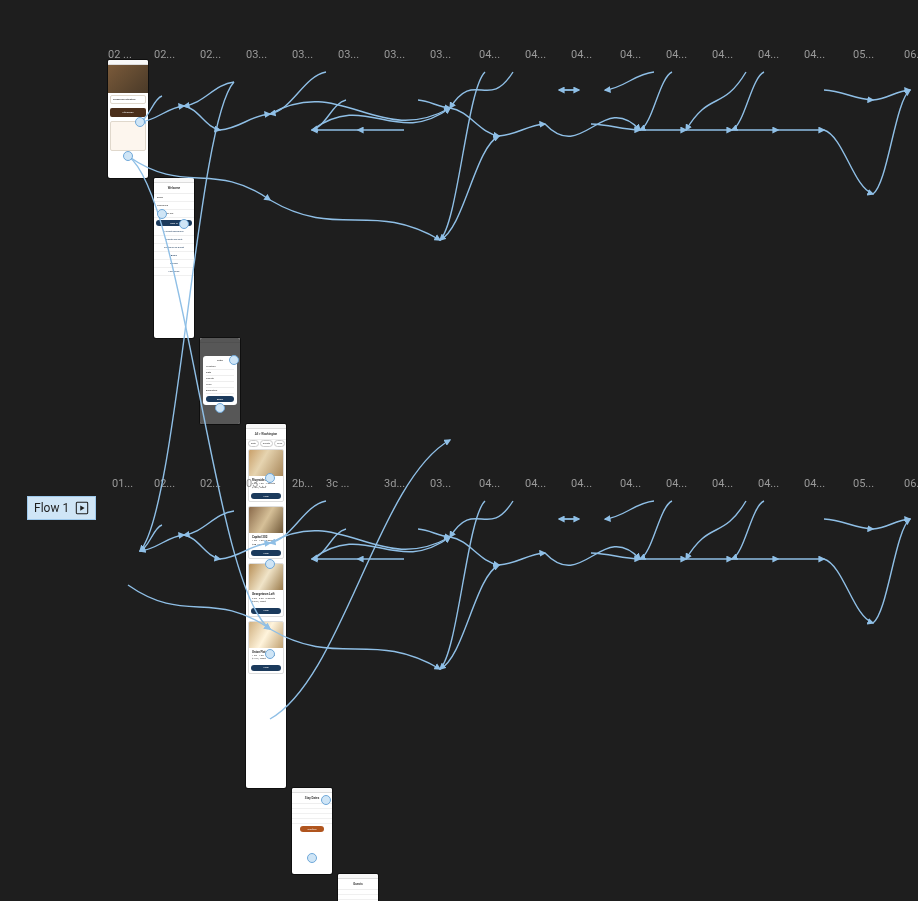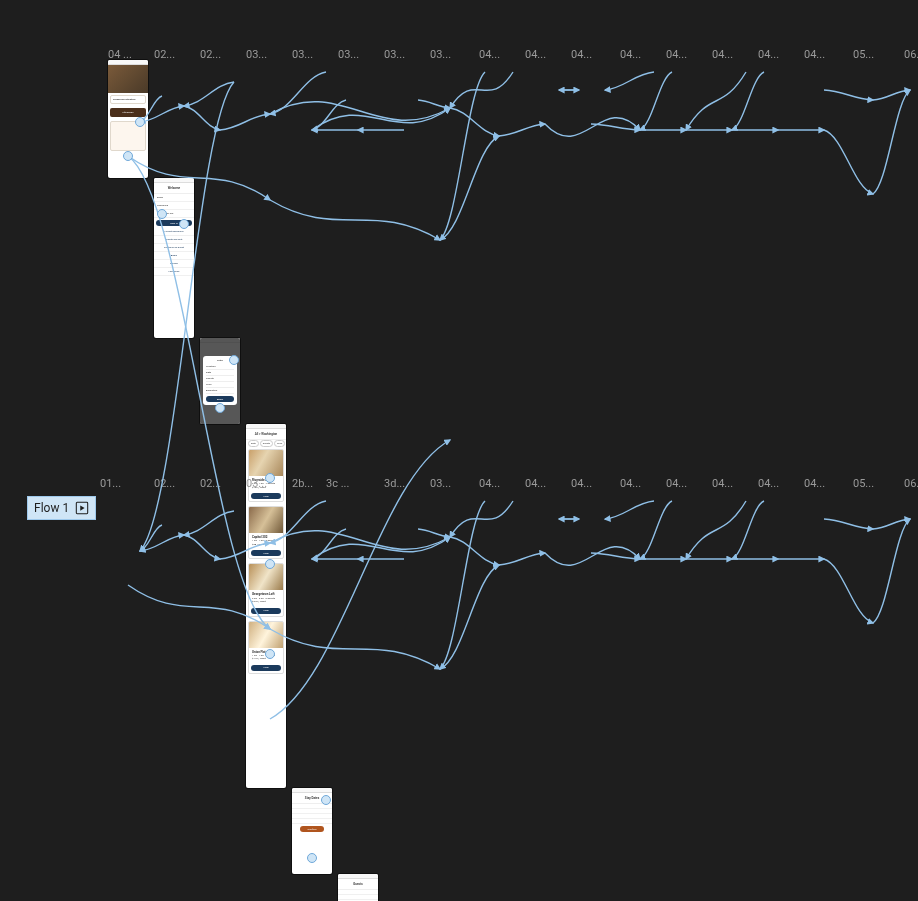--- a/index.html
+++ b/index.html
@@ -189,21 +189,21 @@
       <path d="M746 501 C 722 541, 710 519, 686 559" fill="none" stroke="#8fbfe6" stroke-width="1.4" marker-end="url(#arr)"></path>
       <path d="M778 559 C 796.4 559, 805.6 559, 824 559" fill="none" stroke="#8fbfe6" stroke-width="1.4" marker-end="url(#arr)"></path>
       <path d="M764 501 C 751.2 506.8, 744.8 553.2, 732 559" fill="none" stroke="#8fbfe6" stroke-width="1.4" marker-end="url(#arr)"></path>
       <path d="M824 559 C 843.6 565.4, 853.4 616.6, 873 623" fill="none" stroke="#8fbfe6" stroke-width="1.4" marker-end="url(#arr)"></path>
       <path d="M824 519 C 843.6 520, 853.4 528, 873 529" fill="none" stroke="#8fbfe6" stroke-width="1.4" marker-end="url(#arr)"></path>
       <path d="M873 623 C 887.8 612.6, 895.2 529.4, 910 519" fill="none" stroke="#8fbfe6" stroke-width="1.4" marker-end="url(#arr)"></path>
       <path d="M873 529 C 887.8 528, 895.2 520, 910 519" fill="none" stroke="#8fbfe6" stroke-width="1.4" marker-end="url(#arr)"></path>
       <path d="M128 156 C 184.8 196, 213.2 589, 270 629" fill="none" stroke="#8fbfe6" stroke-width="1.4" marker-end="url(#arr)"></path>
       <path d="M234 82 C 196.4 122, 177.6 511, 140 551" fill="none" stroke="#8fbfe6" stroke-width="1.4" marker-end="url(#arr)"></path>
     </svg>
-<div class="frame-label" style="left:108px;top:48px;width:40px">04 ...</div>
+<div class="frame-label" style="left:108px;top:48px;width:40px">02 ...</div>
     <div class="frame" style="width: 40px; height: 118px; left: 108px; top: 60px; position: relative;">
       <div class="statusbar"></div>
       <div class="hero-dark"></div>
       <div class="card-block">
         <div style="font-weight:600">Transform Intention</div>
       </div>
       <div class="brown-block">
         <div>Lifewords</div>
       </div>
       <div class="map-block"></div>
@@ -317,21 +317,21 @@
     <div class="frame-label" style="left:479px;top:48px;width:40px">04...</div>
     <div class="frame-label" style="left:525px;top:48px;width:40px">04...</div>
     <div class="frame-label" style="left:571px;top:48px;width:40px">04...</div>
     <div class="frame-label" style="left:620px;top:48px;width:40px">04...</div>
     <div class="frame-label" style="left:666px;top:48px;width:40px">04...</div>
     <div class="frame-label" style="left:712px;top:48px;width:40px">04...</div>
     <div class="frame-label" style="left:758px;top:48px;width:40px">04...</div>
     <div class="frame-label" style="left:804px;top:48px;width:40px">04...</div>
     <div class="frame-label" style="left:853px;top:48px;width:40px">05...</div>
     <div class="frame-label" style="left:904px;top:48px;width:40px">06...</div>
-    <div class="frame-label" style="left:100px;top:477px;width:40px">01...</div>
+    <div class="frame-label" style="left:112px;top:477px;width:40px">01...</div>
     <div class="frame-label" style="left:154px;top:477px;width:40px">02...</div>
     <div class="frame-label" style="left:200px;top:477px;width:40px">02...</div>
     <div class="frame-label" style="left:246px;top:477px;width:40px">03...</div>
     <div class="frame-label" style="left:292px;top:477px;width:40px">2b...</div>
     <div class="frame-label" style="left:326px;top:477px;width:40px">3c ...</div>
     <div class="frame-label" style="left:384px;top:477px;width:40px">3d...</div>
     <div class="frame-label" style="left:430px;top:477px;width:40px">03...</div>
     <div class="frame-label" style="left:479px;top:477px;width:40px">04...</div>
     <div class="frame-label" style="left:525px;top:477px;width:40px">04...</div>
     <div class="frame-label" style="left:571px;top:477px;width:40px">04...</div>

